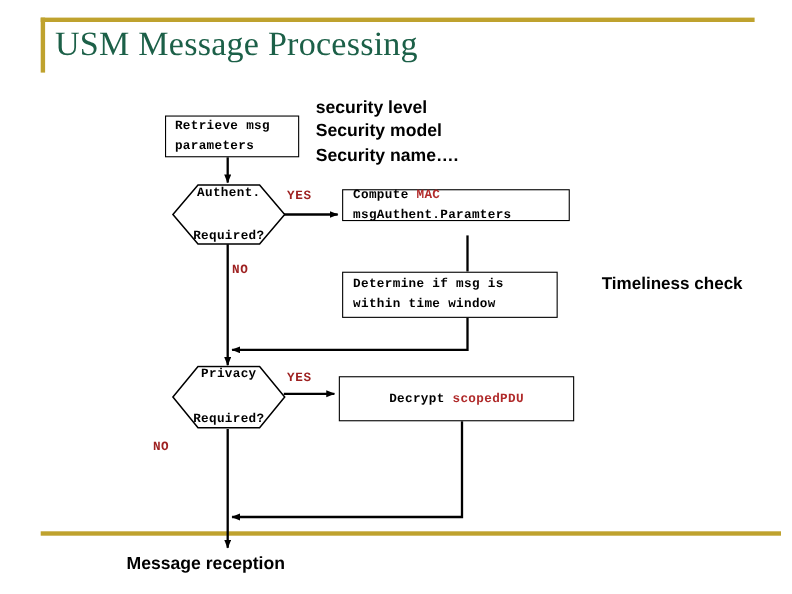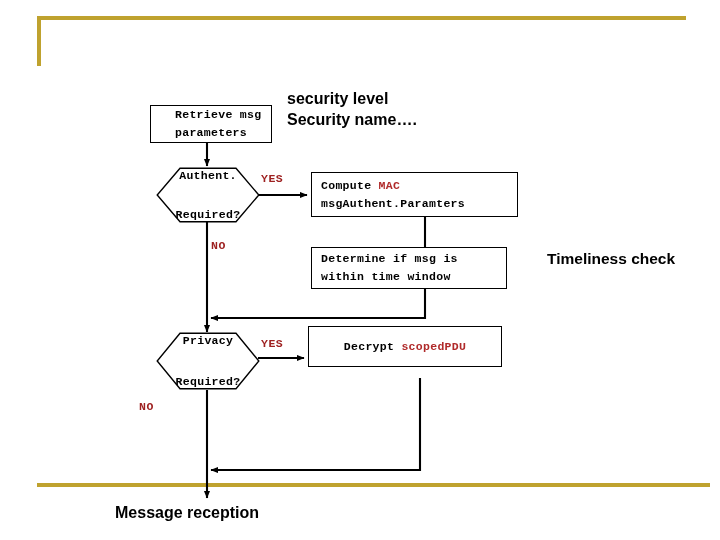--- a/index.html
+++ b/index.html
@@ -121,20 +121,21 @@
     pointer-events: none;
   }
 </style>
 </head>
 <body>
 
 <div id="slide">
 
   <div class="rule-top"></div>
   <div class="rule-left"></div>
+  <div class="slide-title">USM Message Processing</div>
 
   <div class="rule-bottom"></div>
 
   <svg class="wires" viewBox="0 0 720 540" width="720" height="540">
     <defs>
       <marker id="ah" markerWidth="9" markerHeight="9" refX="7.4" refY="3.2" orient="auto" markerUnits="userSpaceOnUse">
         <path d="M0,0 L8,3.2 L0,6.4 z" fill="#000000"></path>
       </marker>
     </defs>
     <g stroke="#000000" stroke-width="2.1" fill="none">
@@ -150,36 +151,36 @@
       <path d="M425,288 L425,318 L211,318" marker-end="url(#ah)"></path>
 
       <line x1="258" y1="358" x2="304" y2="358" marker-end="url(#ah)"></line>
 
       <path d="M420,378 L420,470 L211,470" marker-end="url(#ah)"></path>
 
       <line x1="207" y1="390" x2="207" y2="498" marker-end="url(#ah)"></line>
     </g>
   </svg>
 
-  <div class="proc-box mono" style="left:150px; top:105px; width:122px; height:38px; padding-left:24px;">
+  <div class="proc-box mono" style="left:150px; top:105px; width:122px; height:38px; padding-left:8px;">
     <div class="line">Retrieve msg</div>
     <div class="line">parameters</div>
   </div>
 
-  <div class="proc-box mono" style="left:311px; top:172px; width:207px; height:45px; padding-left:9px;">
+  <div class="proc-box mono" style="left:311px; top:172px; width:207px; height:29px; padding-left:9px;">
     <div class="line"><span>Compute </span><span class="accent-red">MAC</span></div>
     <div class="line"><span>msgAuthent.Paramters</span></div>
   </div>
 
   <div class="proc-box mono" style="left:311px; top:247px; width:196px; height:42px; padding-left:9px;">
     <div class="line">Determine if msg is</div>
     <div class="line">within time window</div>
   </div>
 
-  <div class="proc-box mono" style="left:308px; top:326px; width:194px; height:41px; align-items:center;">
+  <div class="proc-box mono" style="left:308px; top:342px; width:214px; height:41px; align-items:center;">
     <div class="line"><span>Decrypt </span><span class="accent-red">scopedPDU</span></div>
   </div>
 
   <div class="hex" style="left:156px; top:167px; width:104px; height:56px;">
     <svg width="104" height="56" viewBox="0 0 104 56">
       <polygon points="24,1.2 80,1.2 102.8,28 80,54.8 24,54.8 1.2,28" fill="#ffffff" stroke="#000000" stroke-width="1.4"></polygon>
     </svg>
     <div class="hextext mono">
       <div class="line">Authent.</div>
       <div class="line">Required?</div>
@@ -196,20 +197,21 @@
     </div>
   </div>
 
   <div class="lbl-yn" style="left:261px; top:172px;">YES</div>
   <div class="lbl-yn" style="left:211px; top:239px;">NO</div>
   <div class="lbl-yn" style="left:261px; top:337px;">YES</div>
   <div class="lbl-yn" style="left:139px; top:400px;">NO</div>
 
   <div class="note sans-bold" style="left:287px; top:88px; font-size:16px;">
     <div>security level</div>
+    <div>Security model</div>
     <div>Security name….</div>
   </div>
 
   <div class="note sans-bold" style="left:547px; top:249px; font-size:15.5px;">
     <div>Timeliness check</div>
   </div>
 
   <div class="note sans-bold" style="left:115px; top:502px; font-size:16px;">Message reception</div>
 
 </div>

